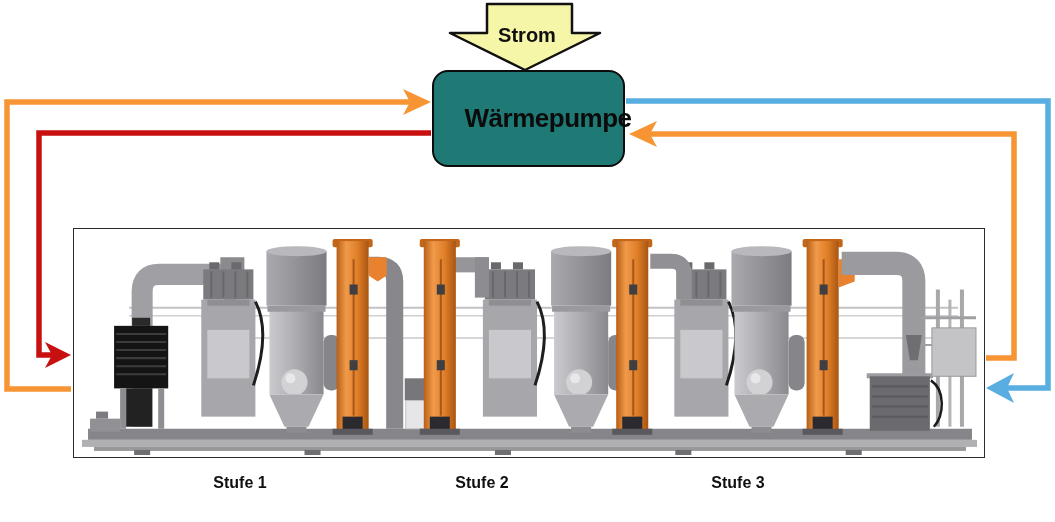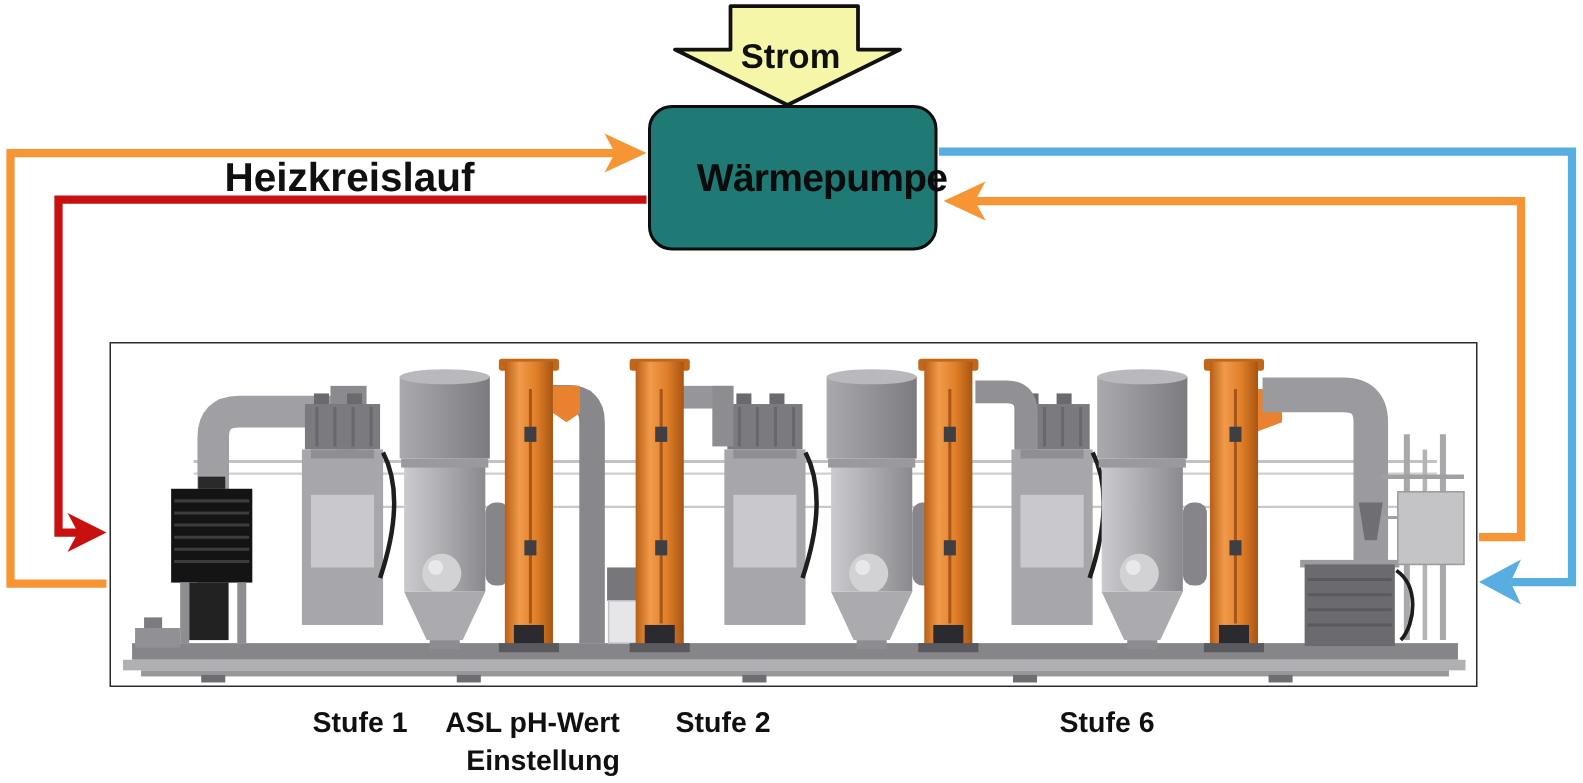--- a/index.html
+++ b/index.html
@@ -24,22 +24,22 @@
   .fill-blue{fill:var(--blue)}
   .strom-arrow{fill:var(--strom-fill);stroke:#111;stroke-width:2.5px;stroke-linejoin:round}
   .hp-box{
     position:absolute;left:432px;top:70px;width:193px;height:97px;z-index:2;
     background:var(--heat-pump-fill);border:2.5px solid #0c0c0c;border-radius:16px;
     display:flex;align-items:center;justify-content:center;
     font-size:26px;font-weight:bold;color:#0b0b0b;letter-spacing:-.5px;padding-left:39px;
   }
   .flabel{position:absolute;z-index:4;font-weight:bold;color:#101010;white-space:nowrap;transform:translateX(-50%)}
   .circuit-label{font-size:27px;top:103px}
-  .strom-label{font-size:23px;top:24px;left:527px}
-  .stage-label{font-size:19px;top:470px;text-align:right;line-height:25px}
+  .strom-label{font-size:20px;top:24px;left:527px}
+  .stage-label{font-size:16px;top:470px;text-align:center;line-height:25px}
   .plant-frame{
     position:absolute;left:73px;top:228px;width:912px;height:230px;z-index:1;
     background:#fff;border:1.5px solid #2b2b2b;
   }
   .plant-frame svg{display:block;width:100%;height:100%}
 </style>
 </head>
 <body>
 
 <div class="canvas">
@@ -267,23 +267,18 @@
     <polygon class="fill-red" points="45,342 71,355 45,368 52,355"></polygon>
 
     <path class="line blue" d="M 626 101 L 1048 101 L 1048 388 L 1007 388"></path>
     <polygon class="fill-blue" points="1014,373 986,388 1014,403 1007,388"></polygon>
 
     <path class="line orange" d="M 986 358 L 1014 358 L 1014 134 L 650 134"></path>
     <polygon class="fill-orange" points="657,121 629,134 657,147 650,134"></polygon>
   </svg>
 
   <div class="flabel strom-label">Strom</div>
-  <div class="flabel circuit-label" style="left:233px">Heizkreislauf</div>
 
   <div class="flabel stage-label" style="left:240px">Stufe 1</div>
-  <div class="flabel stage-label" style="left:355px">
-    <span style="display:block">ASL pH-Wert</span>
-    <span style="display:block">Einstellung</span>
-  </div>
   <div class="flabel stage-label" style="left:482px">Stufe 2</div>
-  <div class="flabel stage-label" style="left:738px">Stufe 6</div>
+  <div class="flabel stage-label" style="left:738px">Stufe 3</div>
 
 </div>
 
 </body></html>

